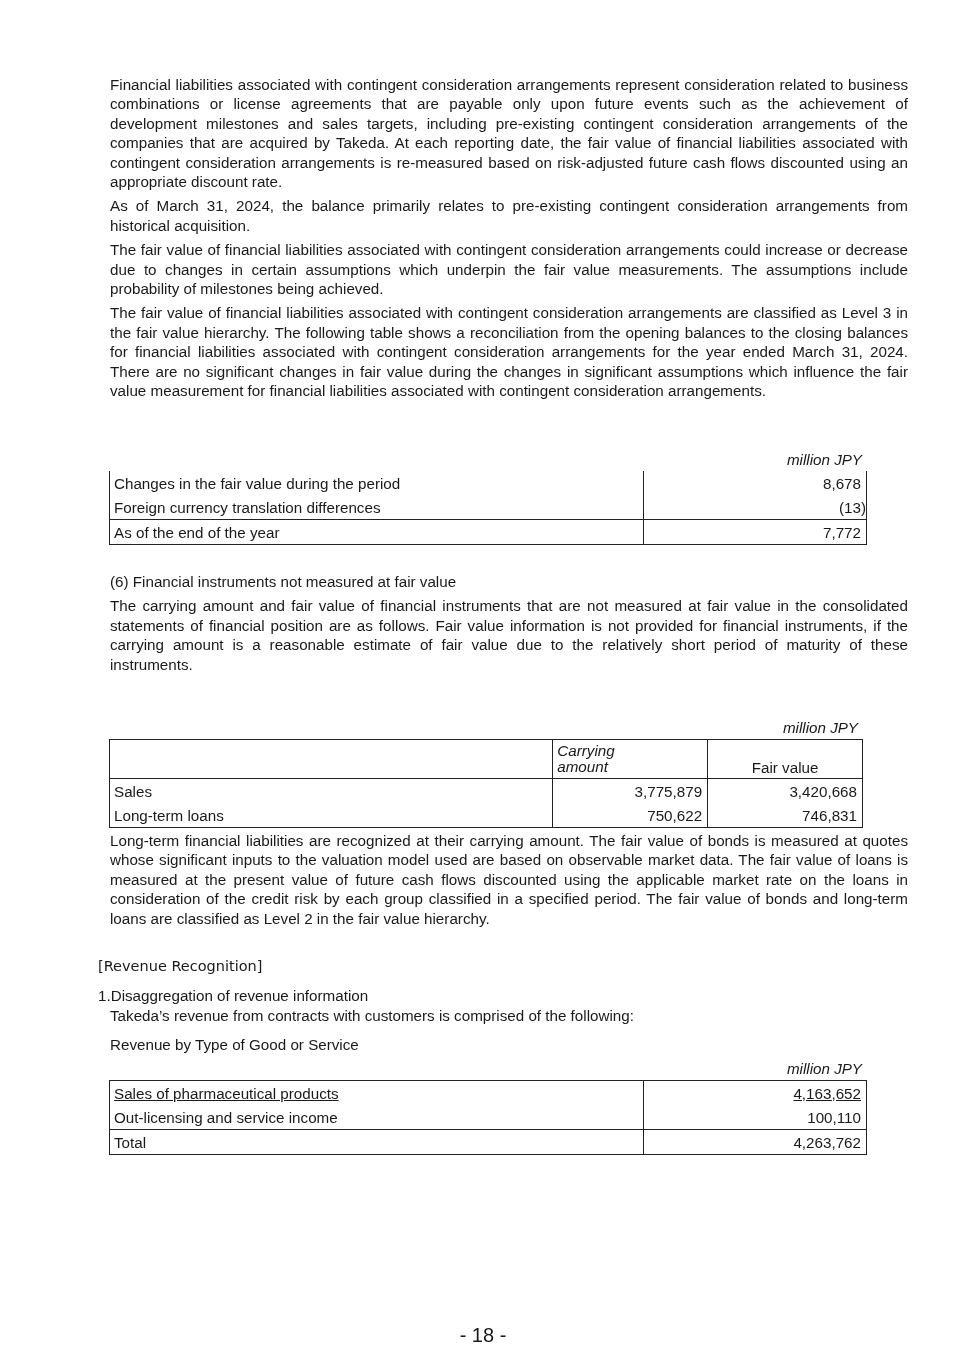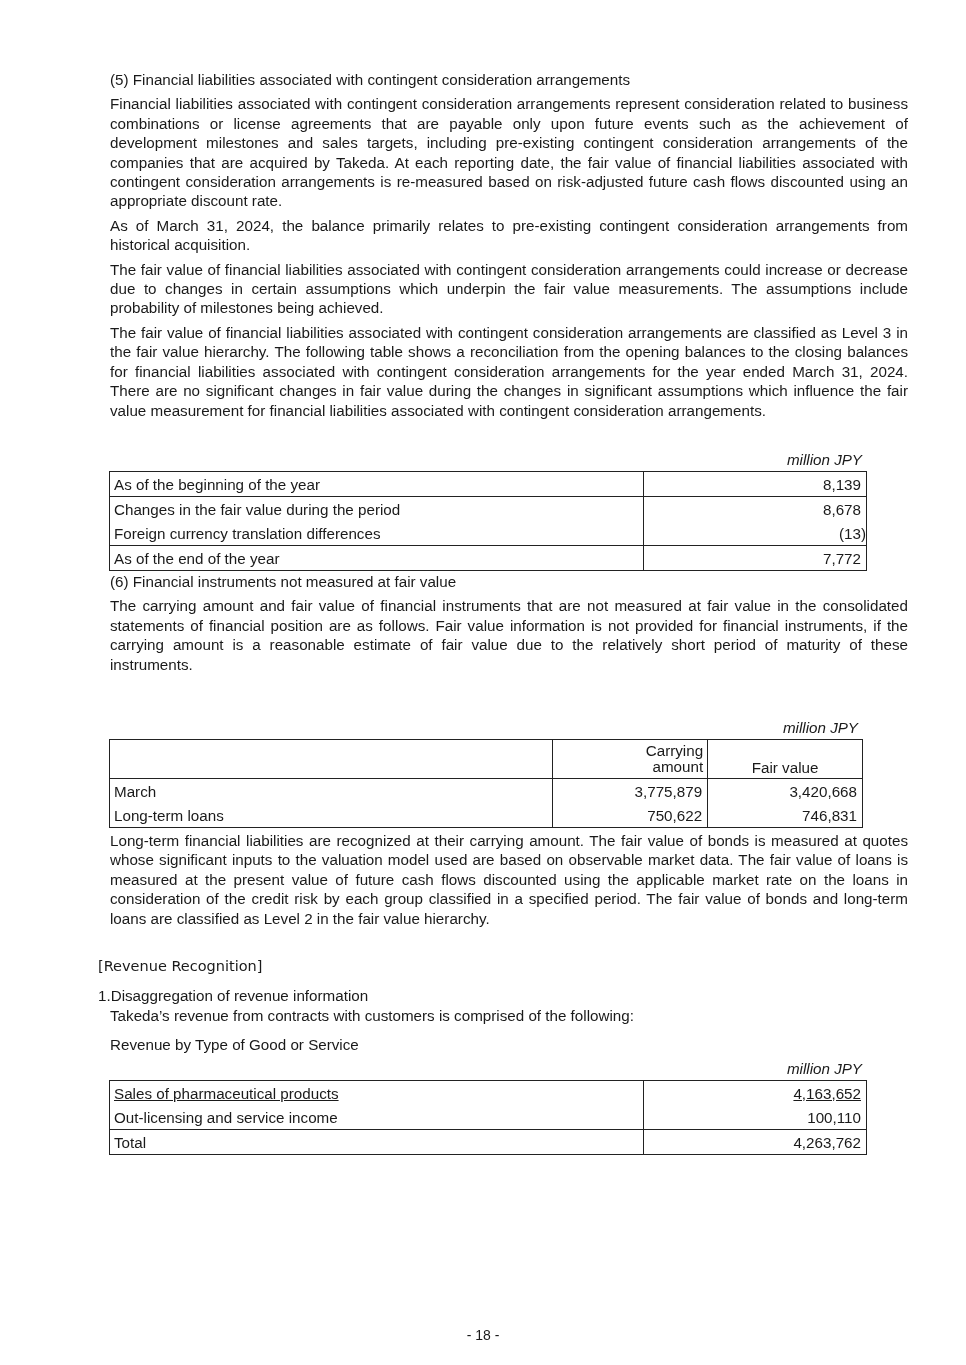--- a/index.html
+++ b/index.html
@@ -53,48 +53,43 @@
       position: absolute;
       left: 98px;
       font-family: "DejaVu Sans", sans-serif;
       font-size: 14.5px;
     }
     .page-number {
       position: absolute;
       left: 0; width: 966px;
       top: 1326px;
       text-align: center;
-      font-size: 14px;
+      font-size: 20px;
     }
   </style>
 </head>
 <body>
 
 <div class="page">
 
   <div class="block" style="top:70px;">
-    <p class="heading">(5) Financial liabilities associated with contingent consideration arrangements</p>
     <p class="para" style="margin-top:5px;">Financial liabilities associated with contingent consideration arrangements represent consideration related to business combinations or license agreements that are payable only upon future events such as the achievement of development milestones and sales targets, including pre-existing contingent consideration arrangements of the companies that are acquired by Takeda. At each reporting date, the fair value of financial liabilities associated with contingent consideration arrangements is re-measured based on risk-adjusted future cash flows discounted using an appropriate discount rate.</p>
     <p class="para" style="margin-top:5px;">As of March 31, 2024, the balance primarily relates to pre-existing contingent consideration arrangements from historical acquisition.</p>
     <p class="para" style="margin-top:5px;">The fair value of financial liabilities associated with contingent consideration arrangements could increase or decrease due to changes in certain assumptions which underpin the fair value measurements. The assumptions include probability of milestones being achieved.</p>
     <p class="para" style="margin-top:5px;">The fair value of financial liabilities associated with contingent consideration arrangements are classified as Level 3 in the fair value hierarchy. The following table shows a reconciliation from the opening balances to the closing balances for financial liabilities associated with contingent consideration arrangements for the year ended March 31, 2024.  There are no significant changes in fair value during the changes in significant assumptions which influence the fair value measurement for financial liabilities associated with contingent consideration arrangements.</p>
   </div>
 
   <div class="unit" style="left:700px; width:162px; top:450px;">million JPY</div>
 
   <table class="fin" style="left:109px; top:471px; width:758px;">
     <colgroup>
         <col style="width:535px">
         <col style="width:223px">
       </colgroup>
     <tbody>
-        <tr>
-      <td class="b-all">As of the beginning of the year</td>
-      <td class="b-all num">8,139</td>
-    </tr>
     <tr>
       <td class="b-lr">Changes in the fair value during the period</td>
       <td class="b-lr num">8,678</td>
     </tr>
     <tr>
       <td class="b-lr">Foreign currency translation differences</td>
       <td class="b-lr num" style="padding-right:0;margin-top:20px;">(13)</td>
     </tr>
     <tr>
       <td class="b-all">As of the end of the year</td>
@@ -112,28 +107,28 @@
 
   <table class="fin" style="left:109px; top:739px; width:754px;">
     <colgroup>
         <col style="width:444px">
         <col style="width:155px">
         <col style="width:155px">
       </colgroup>
     <tbody>
         <tr>
       <td class="b-all" style="height:37px;"></td>
-      <td class="b-all" style="height:37px; text-align:right; line-height:16px;">
+      <td class="b-all" style="height:37px; text-align:left; line-height:16px;font-style:italic;">
         <div>Carrying</div>
         <div>amount</div>
       </td>
       <td class="b-all" style="height:37px; text-align:center; vertical-align:bottom; padding-bottom:1px;">Fair value</td>
     </tr>
     <tr>
-      <td class="b-lr">March</td>
+      <td class="b-lr">Sales</td>
       <td class="b-lr num">3,775,879</td>
       <td class="b-lr num">3,420,668</td>
     </tr>
     <tr>
       <td class="b-lr b-bot">Long-term loans</td>
       <td class="b-lr b-bot num">750,622</td>
       <td class="b-lr b-bot num">746,831</td>
     </tr>
   </tbody>
     </table>

